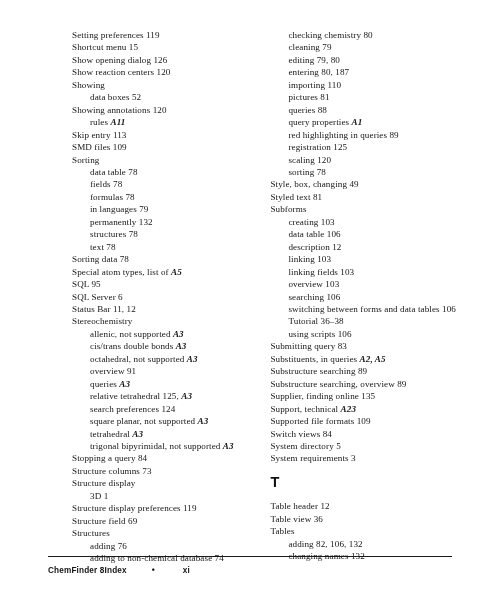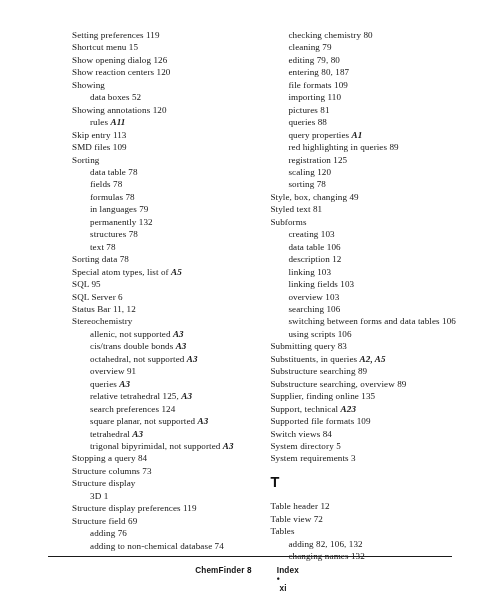--- a/index.html
+++ b/index.html
@@ -78,32 +78,31 @@
   }
   .footer-rule {
     width: 404px;
     height: 1px;
     background: #1a1a1a;
     margin: 0;
   }
   .footer-row {
     display: flex;
     align-items: baseline;
-    justify-content: center;
+    justify-content: flex-start;
     margin-top: 9px;
     font-family: "Liberation Sans", "DejaVu Sans", sans-serif;
     font-size: 8.2px;
     font-weight: bold;
     letter-spacing: 0.02em;
     color: #121212;
   }
   .footer-right {
     display: flex;
     align-items: baseline;
-    flex-direction: column;
   }
   .footer-label { }
   .footer-bullet {
     margin-left: 25px;
     margin-right: 25px;
     font-size: 8.5px;
     line-height: 1;
   }
   .footer-pageno { min-width: 10px; text-align: right; }
 </style>
@@ -148,65 +147,66 @@
         <div class="entry lvl1">search preferences 124</div>
         <div class="entry lvl1">square planar, not supported <span class="appx">A3</span></div>
         <div class="entry lvl1">tetrahedral <span class="appx">A3</span></div>
         <div class="entry lvl1">trigonal bipyrimidal, not supported <span class="appx">A3</span></div>
         <div class="entry lvl0">Stopping a query 84</div>
         <div class="entry lvl0">Structure columns 73</div>
         <div class="entry lvl0">Structure display</div>
         <div class="entry lvl1">3D 1</div>
         <div class="entry lvl0">Structure display preferences 119</div>
         <div class="entry lvl0">Structure field 69</div>
+        <div class="entry lvl0">Structures</div>
         <div class="entry lvl1">adding 76</div>
         <div class="entry lvl1">adding to non-chemical database 74</div>
       </div>
 
     <div class="col col-right" id="col-right">
         <div class="entry lvl1">checking chemistry 80</div>
         <div class="entry lvl1">cleaning 79</div>
         <div class="entry lvl1">editing 79, 80</div>
         <div class="entry lvl1">entering 80, 187</div>
-        <div class="entry lvl1">file formats 109</div>
         <div class="entry lvl1">importing 110</div>
         <div class="entry lvl1">pictures 81</div>
         <div class="entry lvl1">queries 88</div>
         <div class="entry lvl1">query properties <span class="appx">A1</span></div>
         <div class="entry lvl1">red highlighting in queries 89</div>
         <div class="entry lvl1">registration 125</div>
         <div class="entry lvl1">scaling 120</div>
         <div class="entry lvl1">sorting 78</div>
         <div class="entry lvl0">Style, box, changing 49</div>
         <div class="entry lvl0">Styled text 81</div>
         <div class="entry lvl0">Subforms</div>
         <div class="entry lvl1">creating 103</div>
         <div class="entry lvl1">data table 106</div>
         <div class="entry lvl1">description 12</div>
         <div class="entry lvl1">linking 103</div>
         <div class="entry lvl1">linking fields 103</div>
         <div class="entry lvl1">overview 103</div>
         <div class="entry lvl1">searching 106</div>
         <div class="entry lvl1">switching between forms and data tables 106</div>
+        <div class="entry lvl1">Tutorial 36–38</div>
         <div class="entry lvl1">using scripts 106</div>
         <div class="entry lvl0">Submitting query 83</div>
         <div class="entry lvl0">Substituents, in queries <span class="appx">A2, A5</span></div>
         <div class="entry lvl0">Substructure searching 89</div>
         <div class="entry lvl0">Substructure searching, overview 89</div>
         <div class="entry lvl0">Supplier, finding online 135</div>
         <div class="entry lvl0">Support, technical <span class="appx">A23</span></div>
         <div class="entry lvl0">Supported file formats 109</div>
         <div class="entry lvl0">Switch views 84</div>
         <div class="entry lvl0">System directory 5</div>
         <div class="entry lvl0">System requirements 3</div>
         <div class="gap-before-head"></div>
         <div class="section-head">T</div>
         <div class="gap-after-head"></div>
         <div class="entry lvl0">Table header 12</div>
-        <div class="entry lvl0">Table view 72</div>
+        <div class="entry lvl0">Table view 36</div>
         <div class="entry lvl0">Tables</div>
         <div class="entry lvl1">adding 82, 106, 132</div>
         <div class="entry lvl1">changing names 132</div>
       </div>
 
   </div>
 
   <div class="footer">
     <div class="footer-rule"></div>
     <div class="footer-row">

